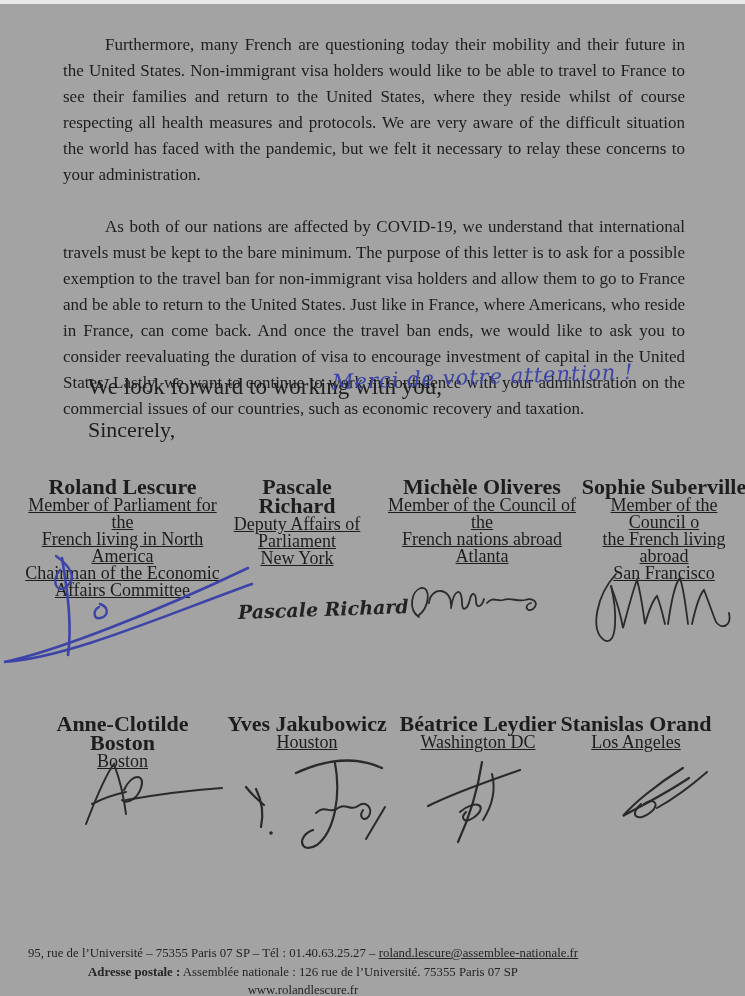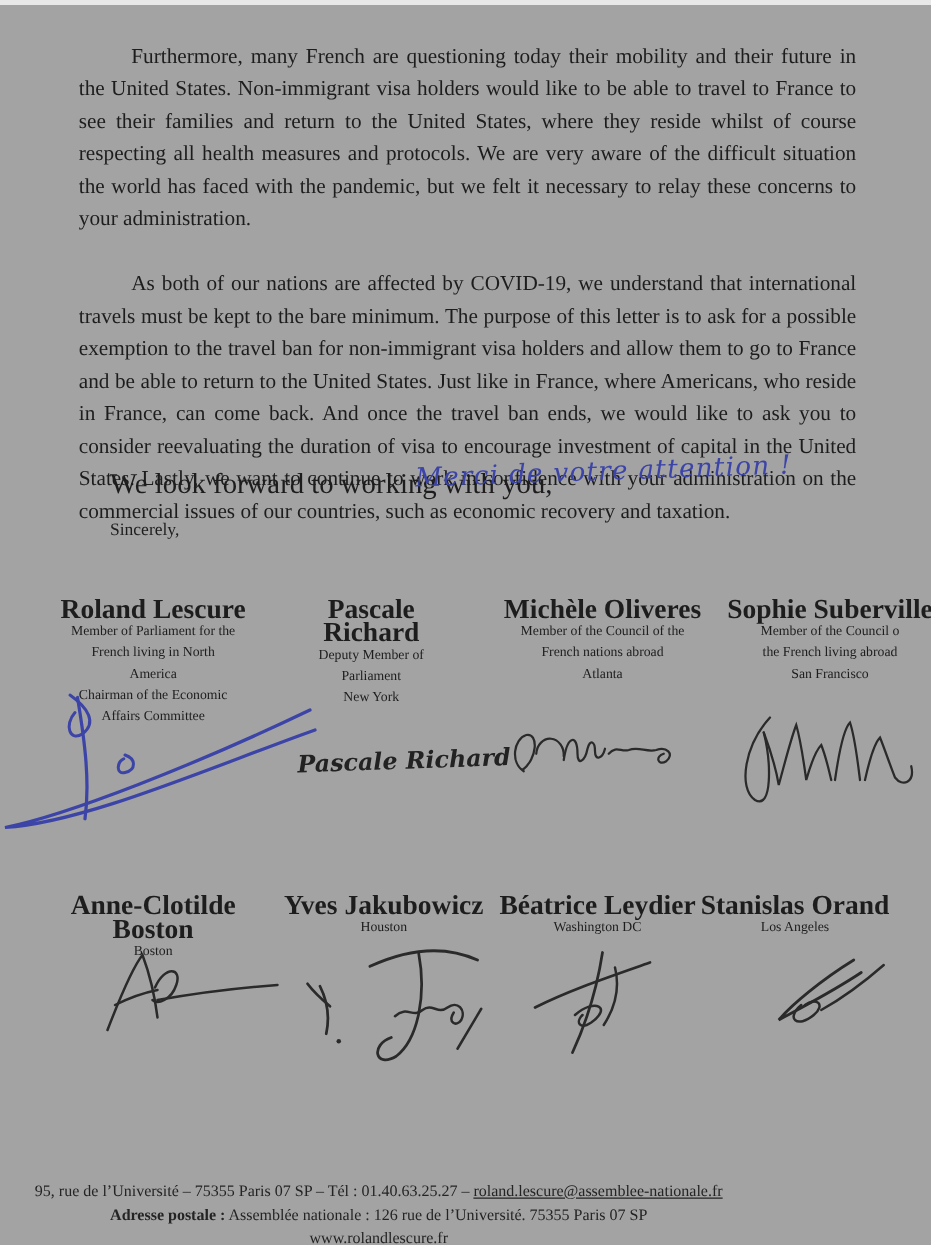--- a/index.html
+++ b/index.html
@@ -17,24 +17,24 @@
     font-size:17px;line-height:26px;text-align:justify;
   }
   .body-text p{margin:0 0 26px 0;text-indent:42px;}
   .closing-line{position:absolute;left:88px;top:370px;font-size:23px;}
   .handwritten-note{
     position:absolute;left:332px;top:362px;width:240px;
     font-family:"DejaVu Serif", serif;font-style:italic;
     font-size:21px;color:#3c44a8;transform:rotate(-2deg);
     letter-spacing:1px;white-space:nowrap;
   }
-  .sincerely{position:absolute;left:88px;top:413px;font-size:14px;}
+  .sincerely{position:absolute;left:88px;top:413px;font-size:22px;}
   .sig-col{position:absolute;text-align:center;}
   .sig-name{font-weight:bold;font-size:22px;line-height:19px;margin-bottom:1px;font-family:Liberation Serif, serif;}
-  .sig-title{font-size:11px;line-height:17px;}
+  .sig-title{font-size:18px;line-height:17px;text-decoration:underline;}
   .sig-art{position:absolute;}
   .sig-art svg{display:block;}
   .script-sig{
     font-family:"DejaVu Serif", serif;font-style:italic;font-weight:bold;
     font-size:19px;color:#222;transform:rotate(-2deg);white-space:nowrap;
   }
   .footer{
     position:absolute;left:0;top:940px;width:606px;
     text-align:center;font-size:12.8px;line-height:18.5px;color:#242424;
   }
@@ -61,21 +61,21 @@
     <div class="sig-name">Roland Lescure</div>
     <div class="sig-title">Member of Parliament for the</div>
     <div class="sig-title">French living in North</div>
     <div class="sig-title">America</div>
     <div class="sig-title">Chairman of the Economic</div>
     <div class="sig-title">Affairs Committee</div>
   </div>
 
   <div class="sig-col" style="left:222px;top:473px;width:150px;">
     <div class="sig-name">Pascale Richard</div>
-    <div class="sig-title">Deputy Member of</div>
+    <div class="sig-title">Deputy Affairs of</div>
     <div class="sig-title">Parliament</div>
     <div class="sig-title">New York</div>
   </div>
 
   <div class="sig-col" style="left:388px;top:473px;width:188px;">
     <div class="sig-name">Michèle Oliveres</div>
     <div class="sig-title">Member of the Council of the</div>
     <div class="sig-title">French nations abroad</div>
     <div class="sig-title">Atlanta</div>
   </div>

